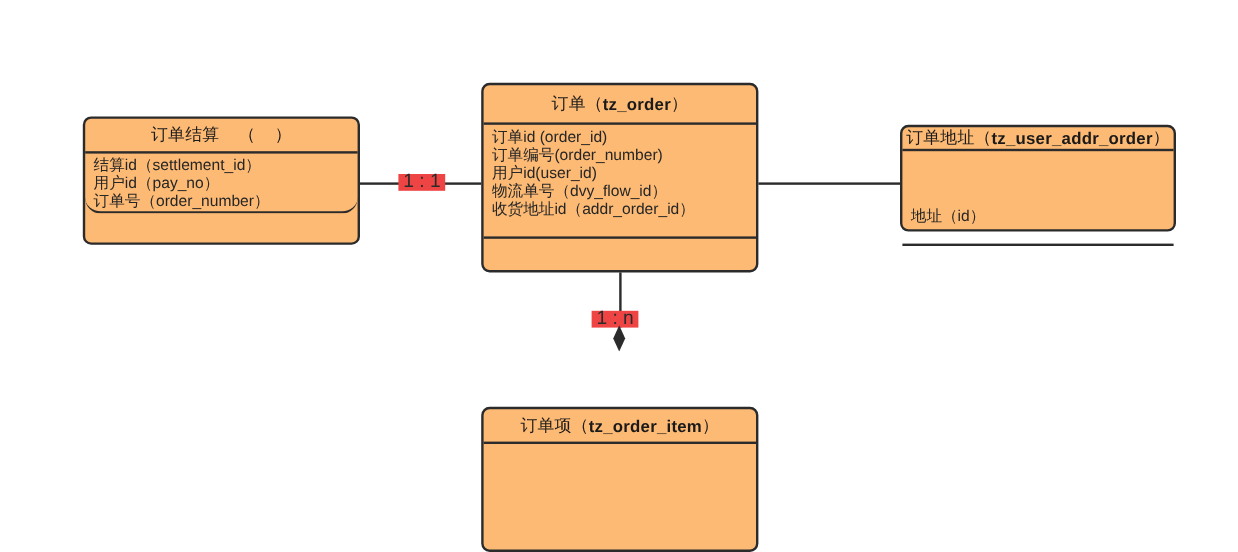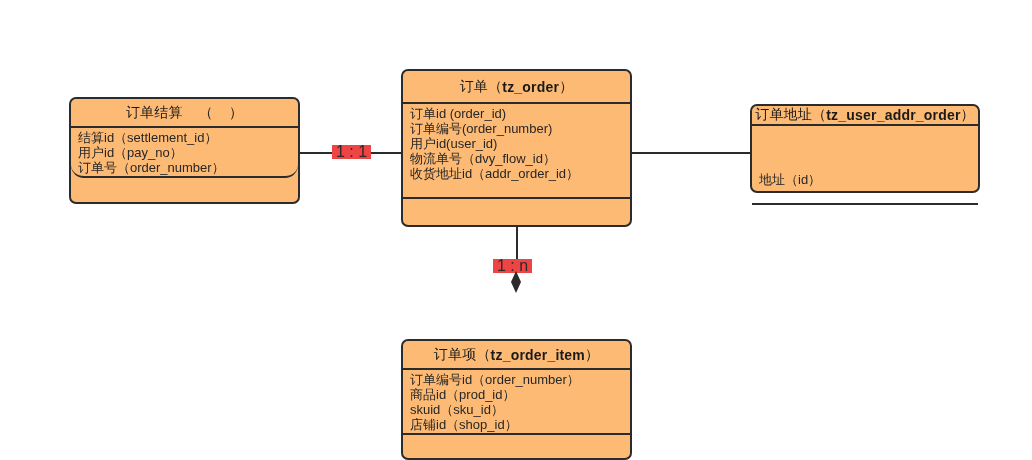--- a/index.html
+++ b/index.html
@@ -146,22 +146,16 @@
     <div class="entity-footer"></div>
   </div>
 
   <div class="entity" style="left:401px; top:291px; width:231px; height:121px;margin-top:48px;">
     <div class="entity-title" style="height:29px;">
       <span>订单项</span>
         <span>（</span>
         <span class="tbl">tz_order_item</span>
         <span>）</span>
     </div>
-    <div class="entity-attrs" style="height:65px;">
-      <div class="attr">订单编号id（order_number）</div>
-      <div class="attr">商品id（prod_id）</div>
-      <div class="attr">skuid（sku_id）</div>
-      <div class="attr">店铺id（shop_id）</div>
-    </div>
     <div class="entity-footer"></div>
   </div>
 
 </div>
 
 </body></html>

